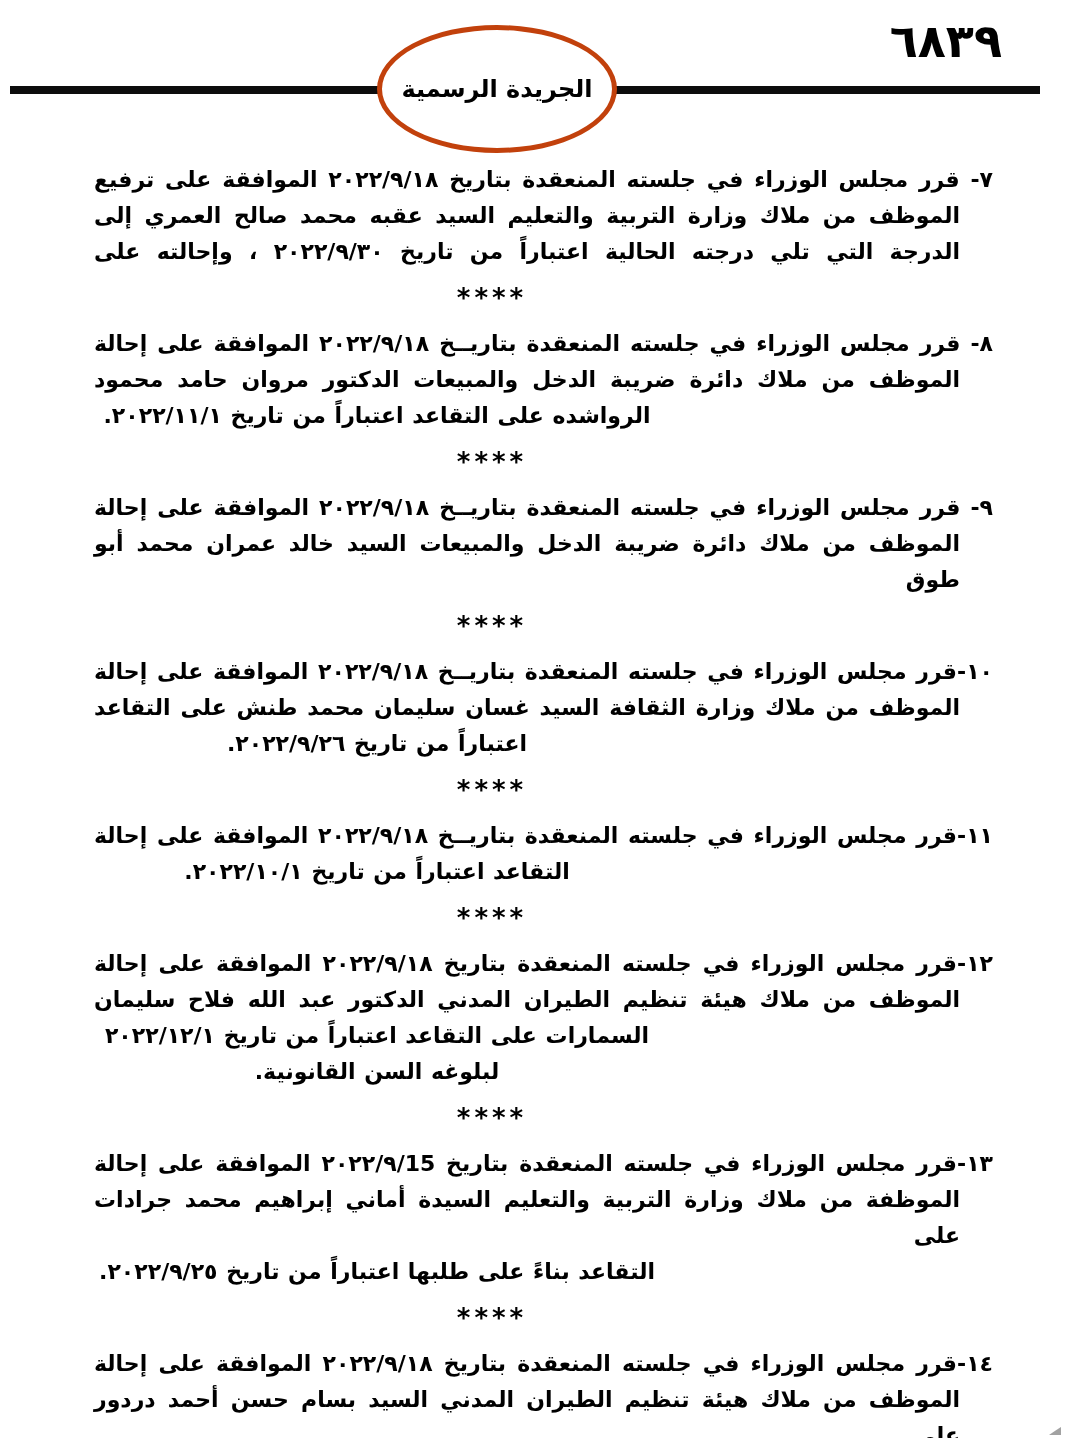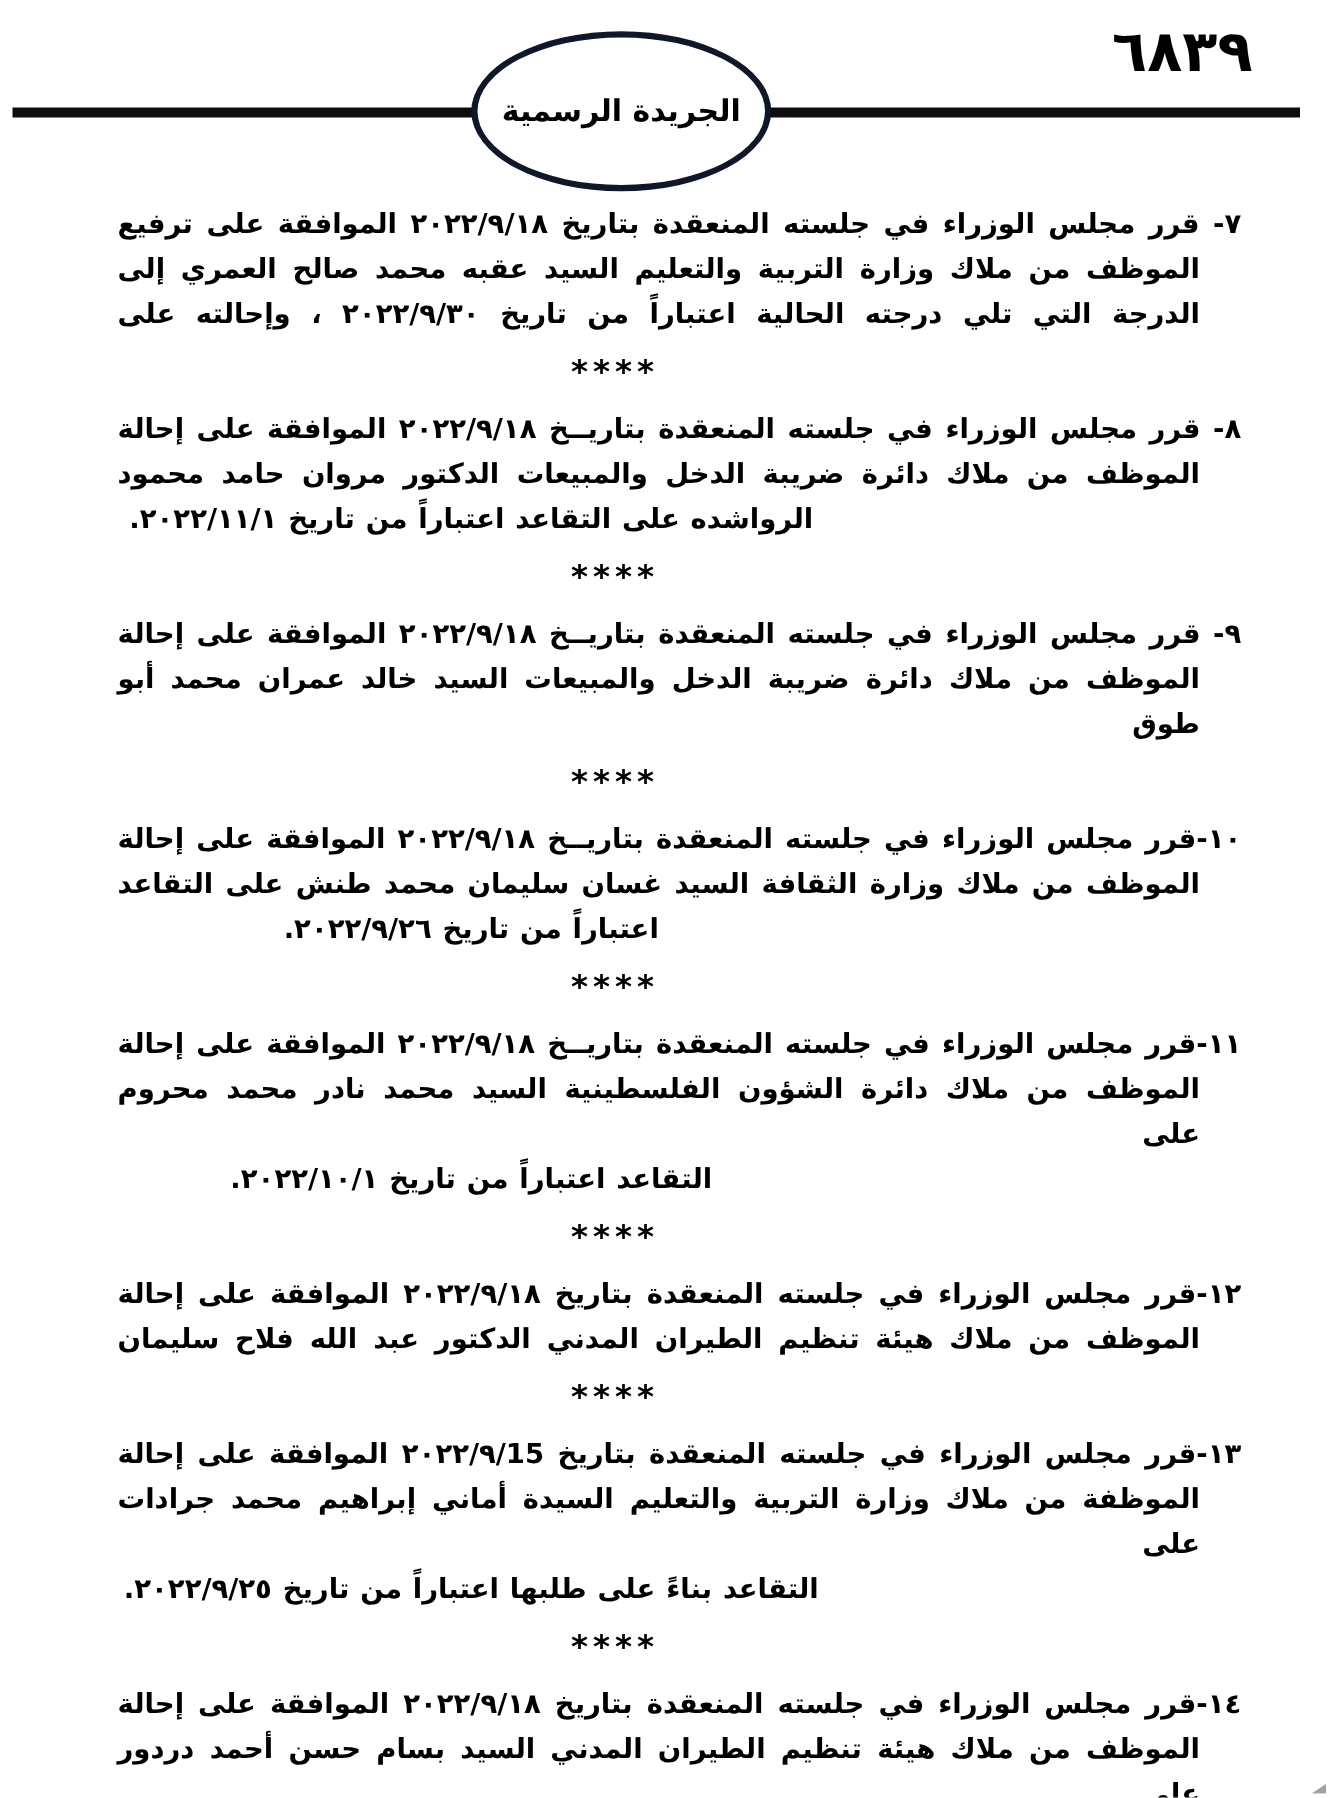--- a/index.html
+++ b/index.html
@@ -26,21 +26,21 @@
     height: 8px;
     background: #0d0d0d;
     z-index: 1;
   }
   .seal {
     position: absolute;
     top: 25px;
     left: 377px;
     width: 230px;
     height: 118px;
-    border: 5px solid #0f172a;
+    border: 5px solid #c2410c;
     border-radius: 50%;
     background: #ffffff;
     z-index: 2;
     display: flex;
     align-items: center;
     justify-content: center;
   }
   .seal-title {
     font-size: 24px;
     white-space: nowrap;
@@ -128,27 +128,27 @@
     </div>
     <div class="sep">****</div>
     <div class="paragraph">
       <div class="line first">١٠-قرر مجلس الوزراء في جلسته المنعقدة بتاريــخ ٢٠٢٢/٩/١٨ الموافقة على إحالة</div>
       <div class="line">الموظف من ملاك وزارة الثقافة السيد غسان سليمان محمد طنش على التقاعد</div>
       <div class="line last">اعتباراً من تاريخ ٢٠٢٢/٩/٢٦.</div>
     </div>
     <div class="sep">****</div>
     <div class="paragraph">
       <div class="line first">١١-قرر مجلس الوزراء في جلسته المنعقدة بتاريــخ ٢٠٢٢/٩/١٨ الموافقة على إحالة</div>
-      <div class="line">الموظف من ملاك دائرة الشؤون الفلسطينية السيد محمد نادر محمد محروم على</div>
       <div class="line last">التقاعد اعتباراً من تاريخ ٢٠٢٢/١٠/١.</div>
     </div>
     <div class="sep">****</div>
     <div class="paragraph">
       <div class="line first">١٢-قرر مجلس الوزراء في جلسته المنعقدة بتاريخ ٢٠٢٢/٩/١٨ الموافقة على إحالة</div>
       <div class="line">الموظف من ملاك هيئة تنظيم الطيران المدني الدكتور عبد الله فلاح سليمان</div>
+      <div class="line last">السمارات على التقاعد اعتباراً من تاريخ ٢٠٢٢/١٢/١ لبلوغه السن القانونية.</div>
     </div>
     <div class="sep">****</div>
     <div class="paragraph">
       <div class="line first">١٣-قرر مجلس الوزراء في جلسته المنعقدة بتاريخ ٢٠٢٢/٩/15 الموافقة على إحالة</div>
       <div class="line">الموظفة من ملاك وزارة التربية والتعليم السيدة أماني إبراهيم محمد جرادات على</div>
       <div class="line last">التقاعد بناءً على طلبها اعتباراً من تاريخ ٢٠٢٢/٩/٢٥.</div>
     </div>
     <div class="sep">****</div>
     <div class="paragraph">
       <div class="line first">١٤-قرر مجلس الوزراء في جلسته المنعقدة بتاريخ ٢٠٢٢/٩/١٨ الموافقة على إحالة</div>

